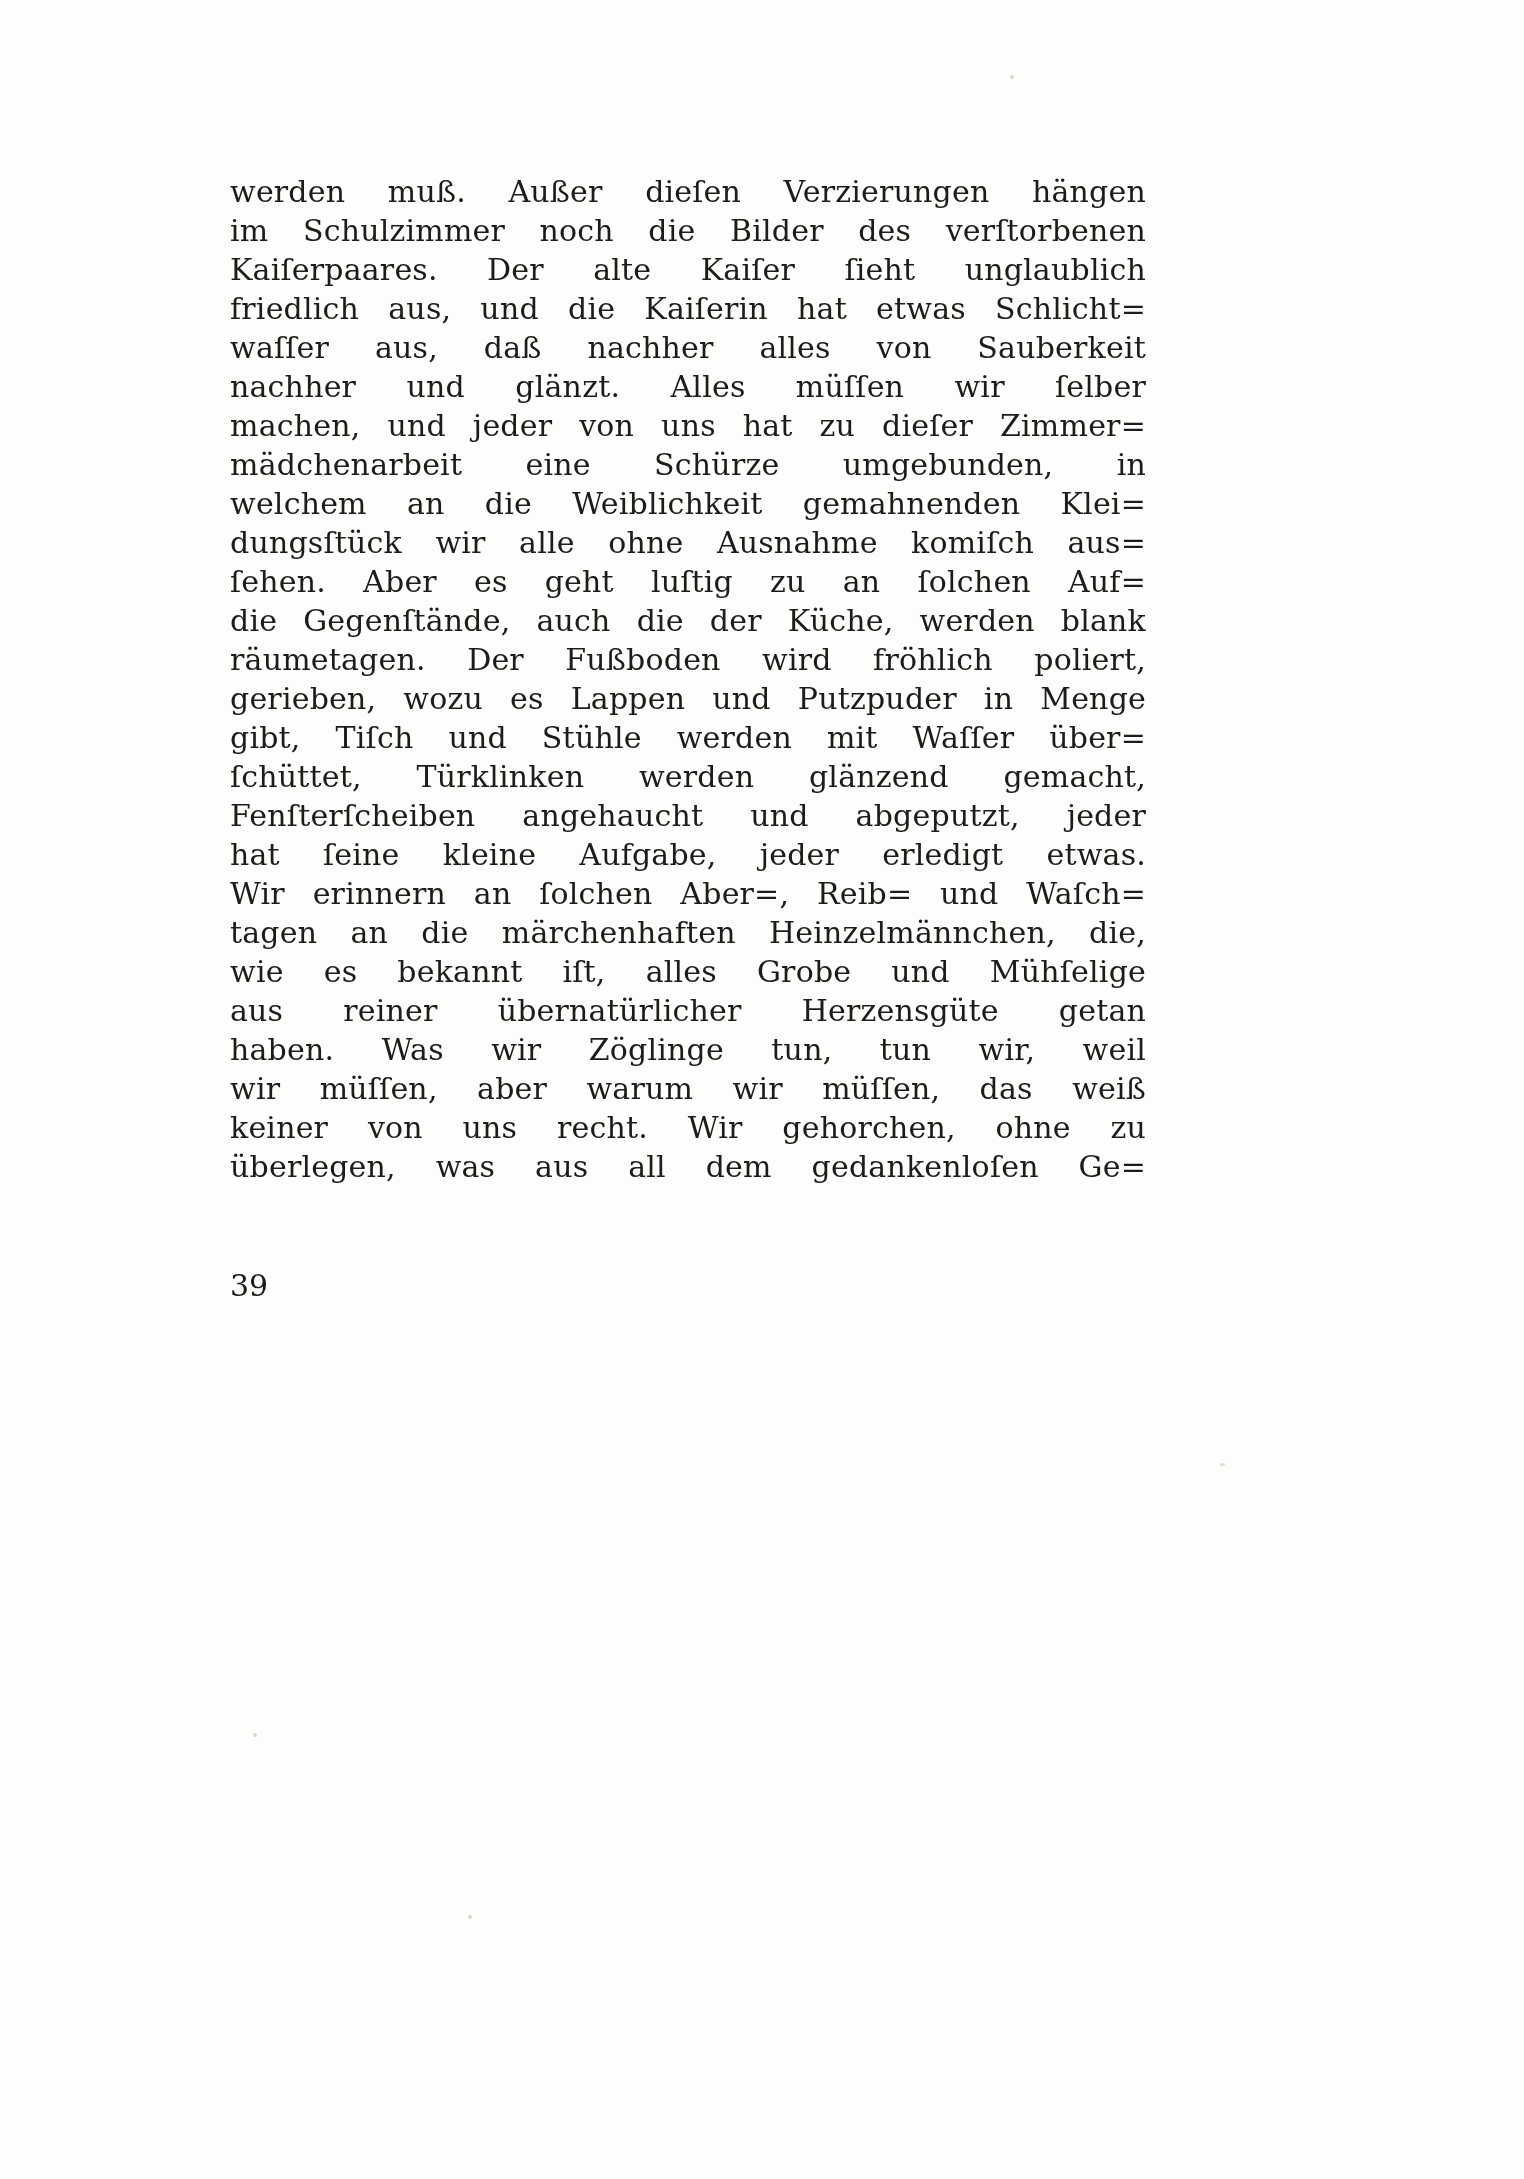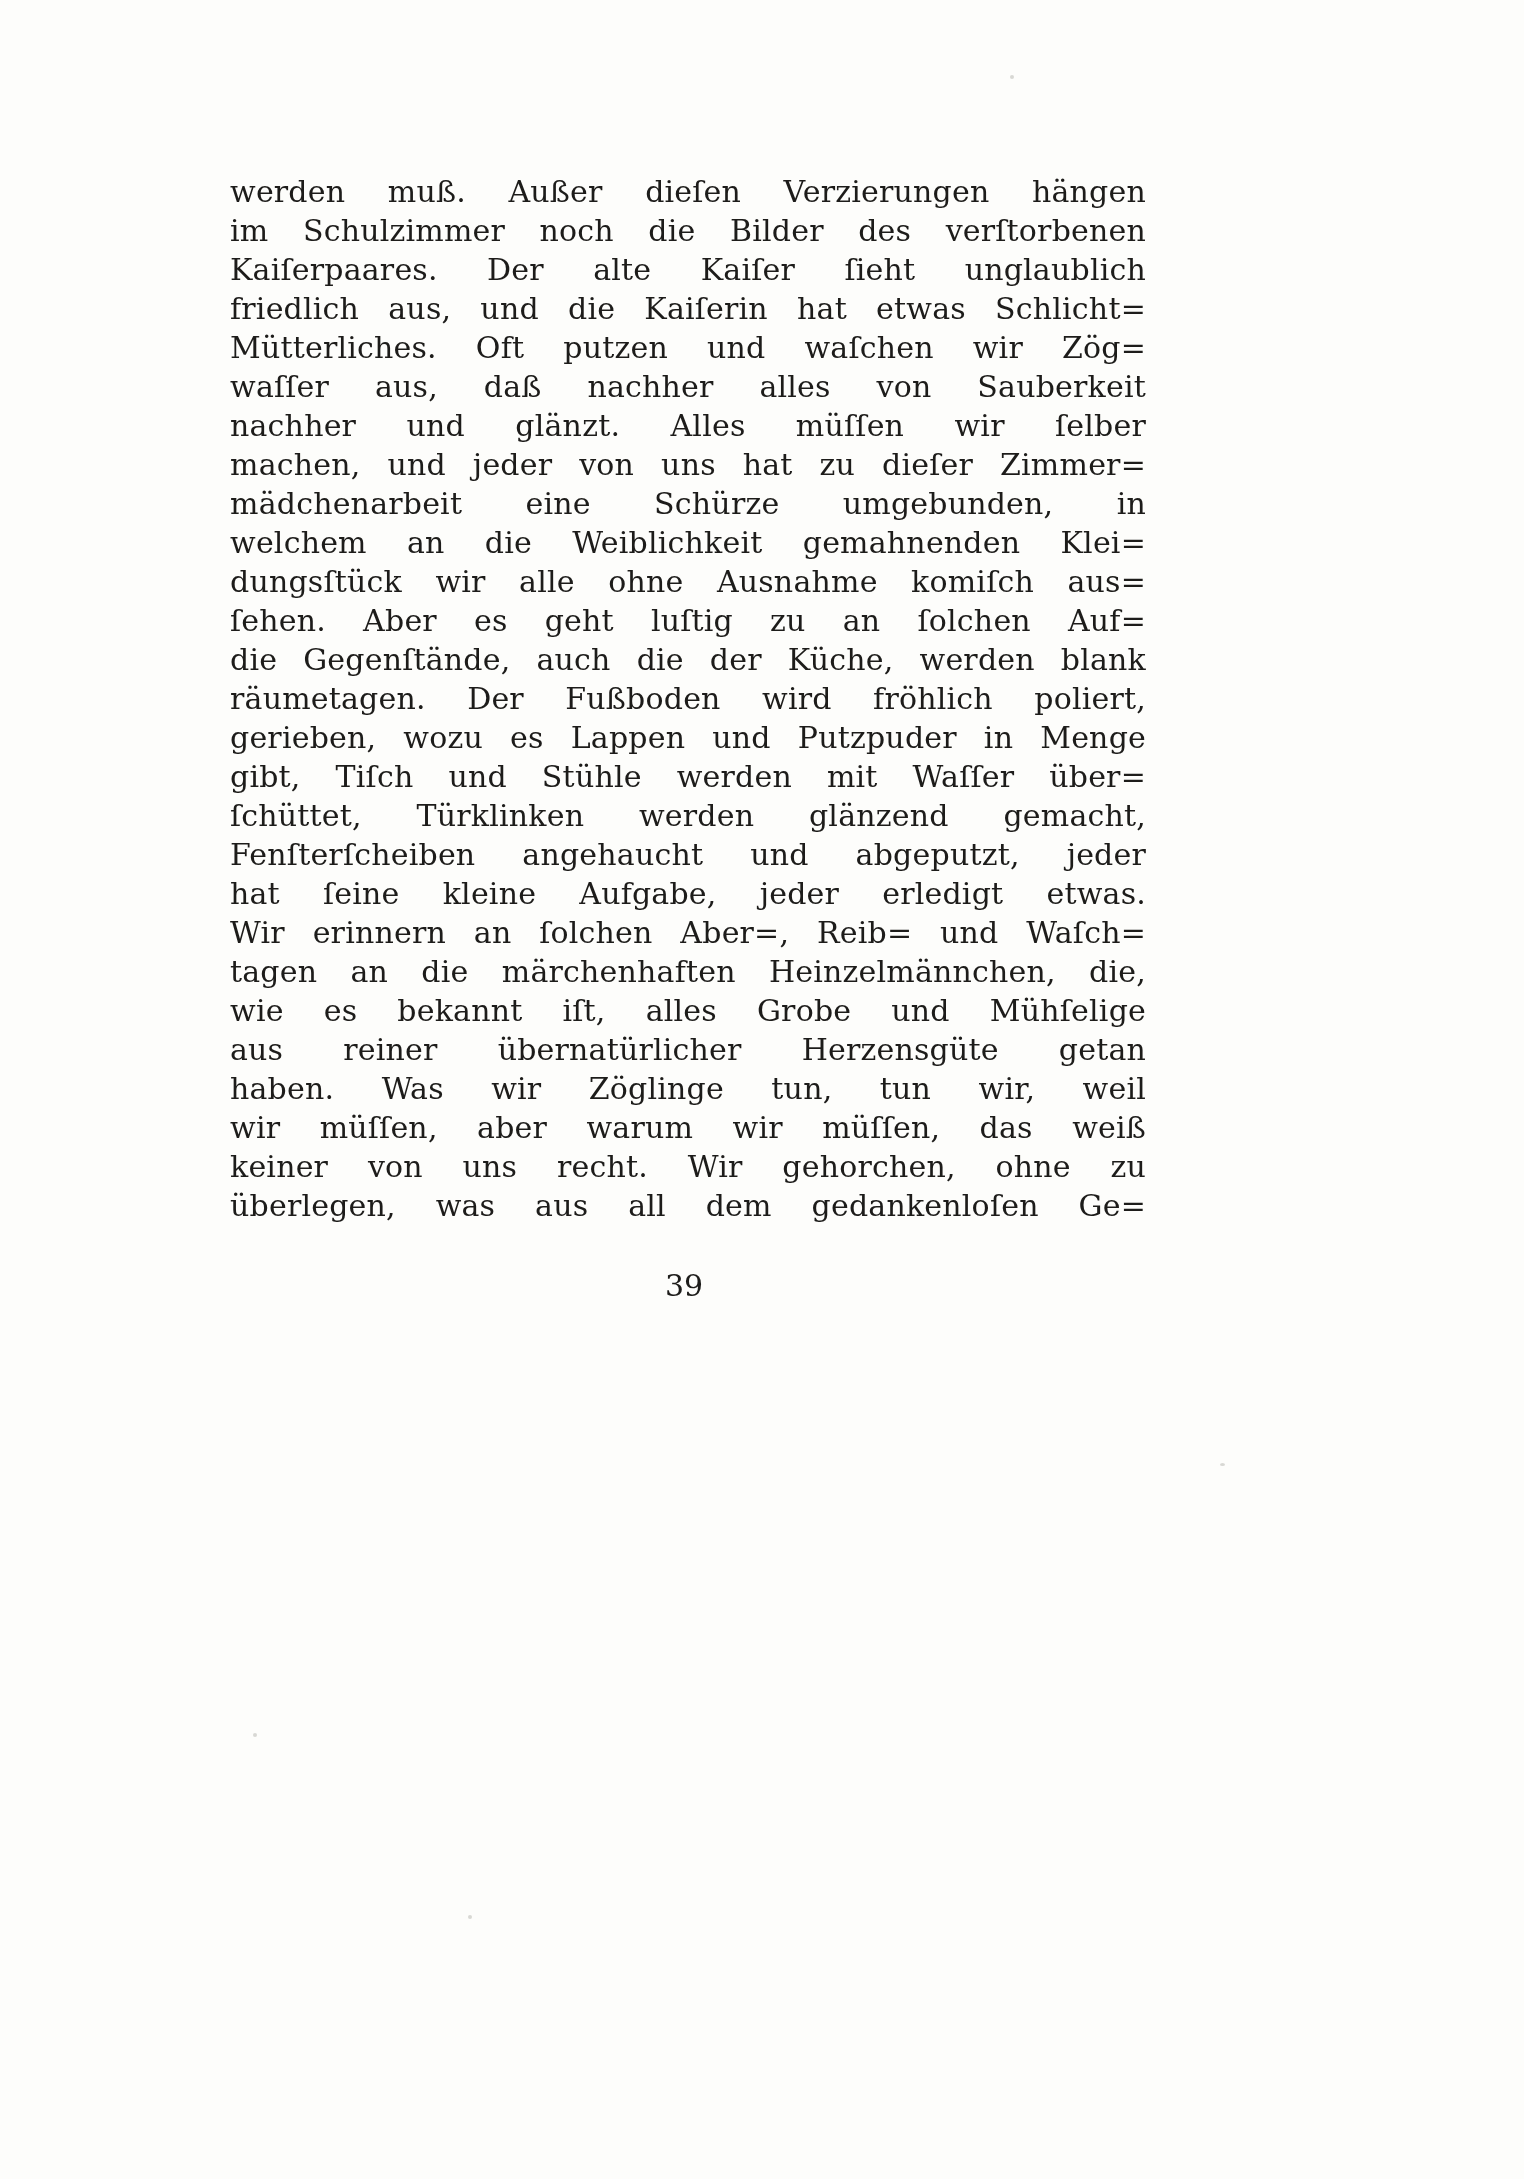--- a/index.html
+++ b/index.html
@@ -36,21 +36,21 @@
     -moz-text-align-last: justify;
     text-justify: inter-word;
     white-space: normal;
     word-spacing: 1px;
   }
   .page-number {
     position: absolute;
     left: 230px;
     top: 1268px;
     width: 916px;
-    text-align: center;
+    text-align: left;
     padding-right: 8px;
     box-sizing: border-box;
     font-size: 30px;
     font-weight: 500;
     color: #1d1c1a;
   }
   
   .speck {
     position: absolute;
     border-radius: 50%;
@@ -64,21 +64,20 @@
 </style>
 </head>
 <body>
 
 <div class="page">
   <div class="text-block">
       <div class="line">werden muß.  Außer dieſen Verzierungen hängen</div>
       <div class="line">im Schulzimmer noch die Bilder des verſtorbenen</div>
       <div class="line">Kaiſerpaares.  Der alte Kaiſer ſieht unglaublich</div>
       <div class="line">friedlich aus, und die Kaiſerin hat etwas Schlicht=</div>
-      <div class="line">Mütterliches.  Oft putzen und waſchen wir Zög=</div>
       <div class="line">waſſer aus, daß nachher alles von Sauberkeit</div>
       <div class="line">nachher und glänzt.  Alles müſſen wir ſelber</div>
       <div class="line">machen, und jeder von uns hat zu dieſer Zimmer=</div>
       <div class="line">mädchenarbeit eine Schürze umgebunden, in</div>
       <div class="line">welchem an die Weiblichkeit gemahnenden Klei=</div>
       <div class="line">dungsſtück wir alle ohne Ausnahme komiſch aus=</div>
       <div class="line">ſehen.  Aber es geht luſtig zu an ſolchen Auf=</div>
       <div class="line">die Gegenſtände, auch die der Küche, werden blank</div>
       <div class="line">räumetagen.  Der Fußboden wird fröhlich poliert,</div>
       <div class="line">gerieben, wozu es Lappen und Putzpuder in Menge</div>

